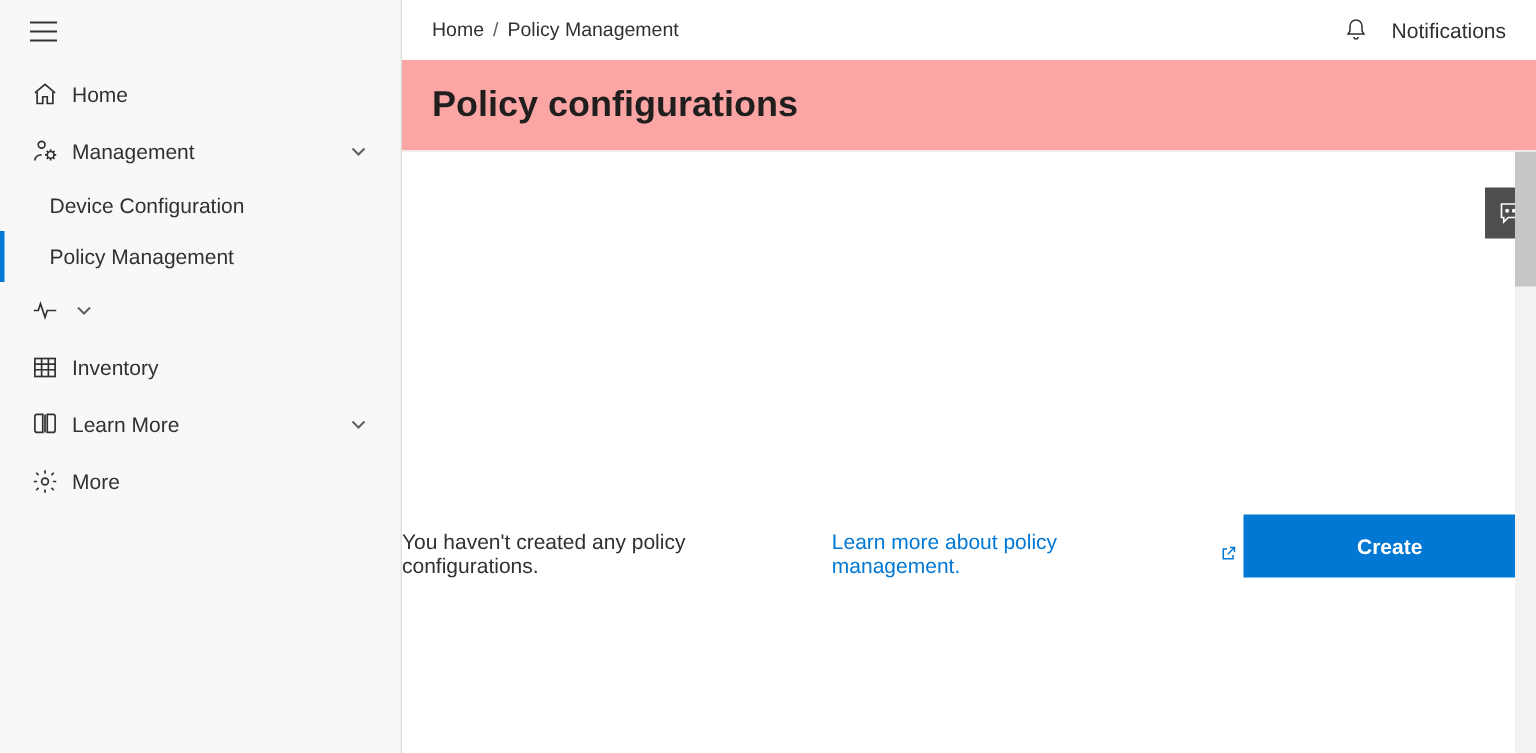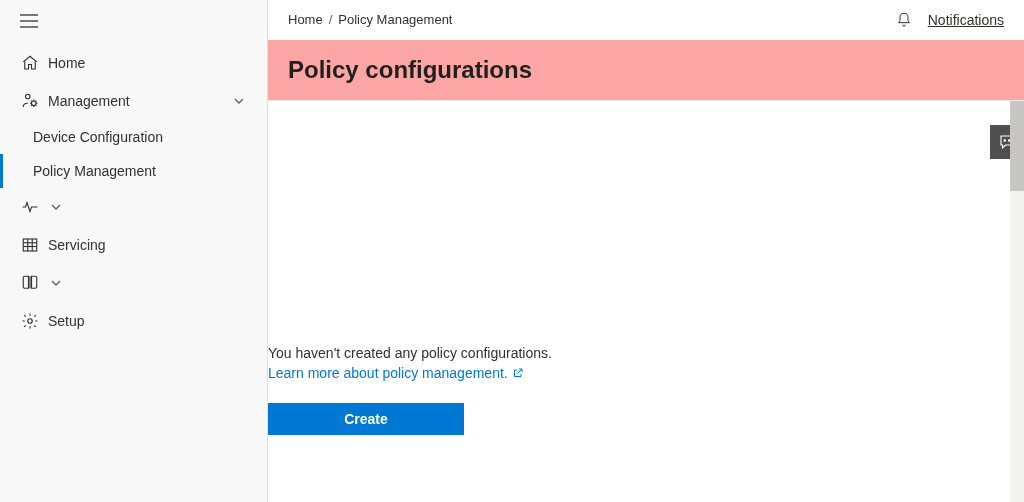--- a/index.html
+++ b/index.html
@@ -20,30 +20,30 @@
   
   .subnav { display: flex; flex-direction: column; }
   .sub-item { display: flex; align-items: center; height: 34px; padding-left: 30px; padding-right: 20px; font-size: 14px; color: #323130; cursor: pointer; border-left: 3px solid transparent; }
   .sub-item.active { border-left: 3px solid #0078d4; font-weight: 400; }
   
   
   .main { flex: 1; display: flex; flex-direction: column; position: relative; }
   .topbar { display: flex; align-items: center; justify-content: space-between; height: 40px; padding: 0 20px; border-bottom: 1px solid transparent; }
   .breadcrumb { font-size: 13px; color: #323130; display: flex; align-items: center; gap: 6px; }
   .breadcrumb .sep { color: #605e5c; }
-  .notifications { display: flex; align-items: center; gap: 16px; font-size: 14px; color: #323130; cursor: pointer; text-decoration: underline; }
+  .notifications { display: flex; align-items: center; gap: 16px; font-size: 14px; color: #323130; cursor: pointer; }
   
   .page-header { background: #fca5a5; padding: 16px 20px 16px 20px; border-bottom: 1px solid #edebe9; }
   .page-title { font-size: 24px; font-weight: 700; color: #201f1e; }
   
   .content { flex: 1; background: #ffffff; position: relative; overflow-y: auto; }
-  .empty-state { position: absolute; left: 0; right: 0; top: 244px; display: flex; flex-direction: column; align-items: flex-start; gap: 4px; }
+  .empty-state { position: absolute; left: 0; right: 0; top: 224px; display: flex; align-items: flex-end; gap: 4px; }
   .empty-msg { font-size: 14px; color: #323130; }
-  .learn-link { font-size: 14px; color: #0078d4; text-decoration: none; display: inline-flex; align-items: center; gap: 4px; cursor: pointer; }
-  .create-btn { margin-top: 18px; width: 196px; height: 32px; background: #0078d4; color: #ffffff; border: none; font-size: 14px; font-weight: 600; cursor: pointer; }
+  .learn-link { font-size: 14px; color: #0078d4; text-decoration: none; display: inline-flex; align-items: center; gap: 20px; cursor: pointer; }
+  .create-btn { margin-top: 18px; width: 196px; height: 42px; background: #0078d4; color: #ffffff; border: none; font-size: 14px; font-weight: 600; cursor: pointer; }
   
   .feedback-btn { position: absolute; top: 24px; right: 0; width: 34px; height: 34px; background: #4f4f4f; display: flex; align-items: center; justify-content: center; cursor: pointer; }
   .feedback-btn svg { stroke: #ffffff; fill: none; }
   
   .vscroll { position: absolute; top: 0; right: 0; width: 14px; height: 100%; background: #f3f2f1; }
   .vscroll .thumb { background: #c8c6c4; width: 100%; height: 90px; }
   
   svg { display: block; }
 </style>
 </head>
@@ -116,45 +116,46 @@
       <div class="nav-item">
         <span class="icon">
           <svg width="18" height="18" viewBox="0 0 24 24" fill="none" stroke="#323130" stroke-width="1.5">
               <rect x="3" y="4" width="18" height="16"></rect>
               <line x1="3" y1="9" x2="21" y2="9"></line>
               <line x1="3" y1="14" x2="21" y2="14"></line>
               <line x1="9" y1="4" x2="9" y2="20"></line>
               <line x1="15" y1="4" x2="15" y2="20"></line>
             </svg>
         </span>
-        <span class="label">Servicing</span>
+        <span class="label">Inventory</span>
       </div>
 
       <div class="nav-item">
         <span class="icon">
           <svg width="18" height="18" viewBox="0 0 24 24" fill="none" stroke="#323130" stroke-width="1.5">
               <path d="M3 5a2 2 0 012-2h5v16H5a2 2 0 01-2-2V5zM21 5a2 2 0 00-2-2h-5v16h5a2 2 0 002-2V5z"></path>
               <line x1="12" y1="3" x2="12" y2="19"></line>
             </svg>
         </span>
+        <span class="label">Learn More</span>
         <span class="chev">
           <svg width="12" height="12" viewBox="0 0 12 12" fill="none" stroke="#605e5c" stroke-width="1.3">
               <polyline points="2,4 6,8 10,4"></polyline>
             </svg>
         </span>
       </div>
 
       <div class="nav-item">
         <span class="icon">
           <svg width="18" height="18" viewBox="0 0 24 24" fill="none" stroke="#323130" stroke-width="1.5">
               <circle cx="12" cy="12" r="3"></circle>
               <path d="M12 2v3M12 19v3M4.2 4.2l2.1 2.1M17.7 17.7l2.1 2.1M2 12h3M19 12h3M4.2 19.8l2.1-2.1M17.7 6.3l2.1-2.1"></path>
             </svg>
         </span>
-        <span class="label">Setup</span>
+        <span class="label">More</span>
       </div>
 
     </nav>
   </aside>
 
   <main class="main">
     <div class="topbar">
       <div class="breadcrumb">
         <span>Home</span>
         <span class="sep">/</span>

